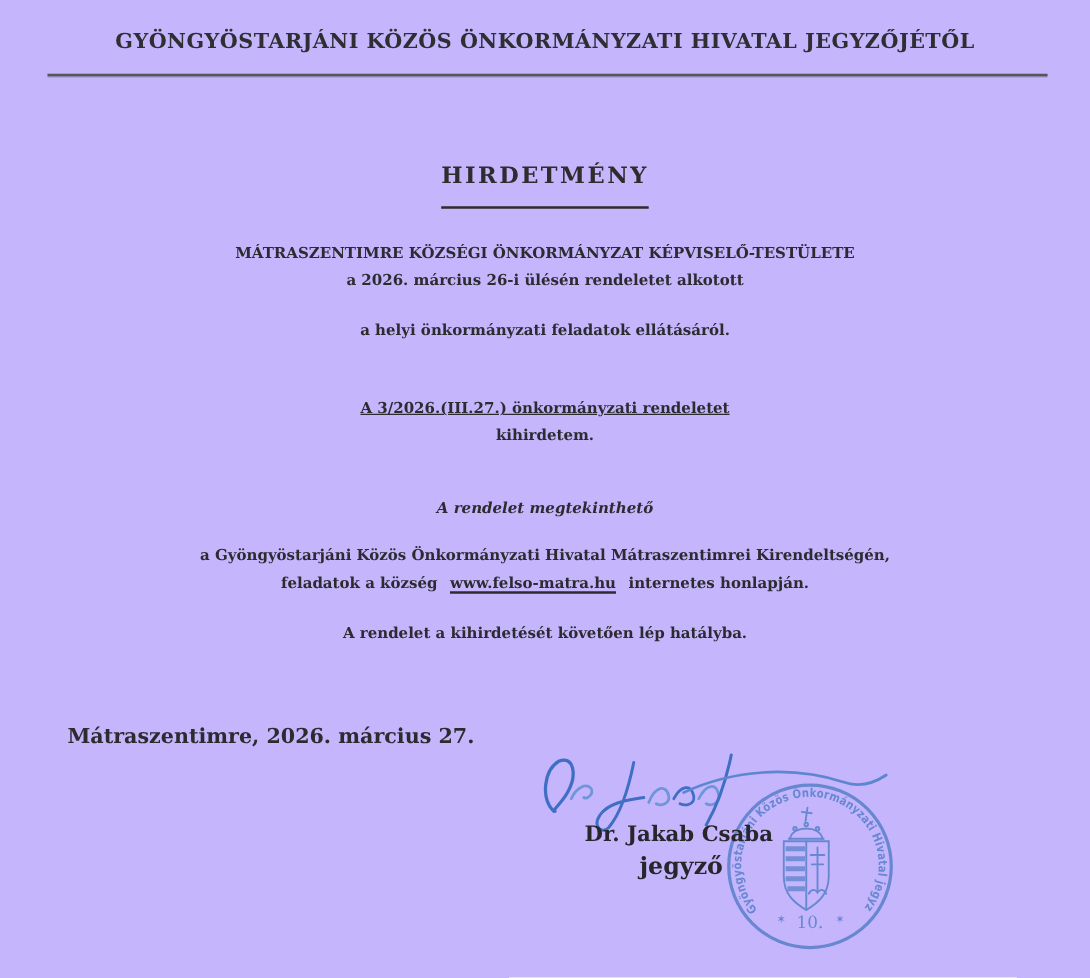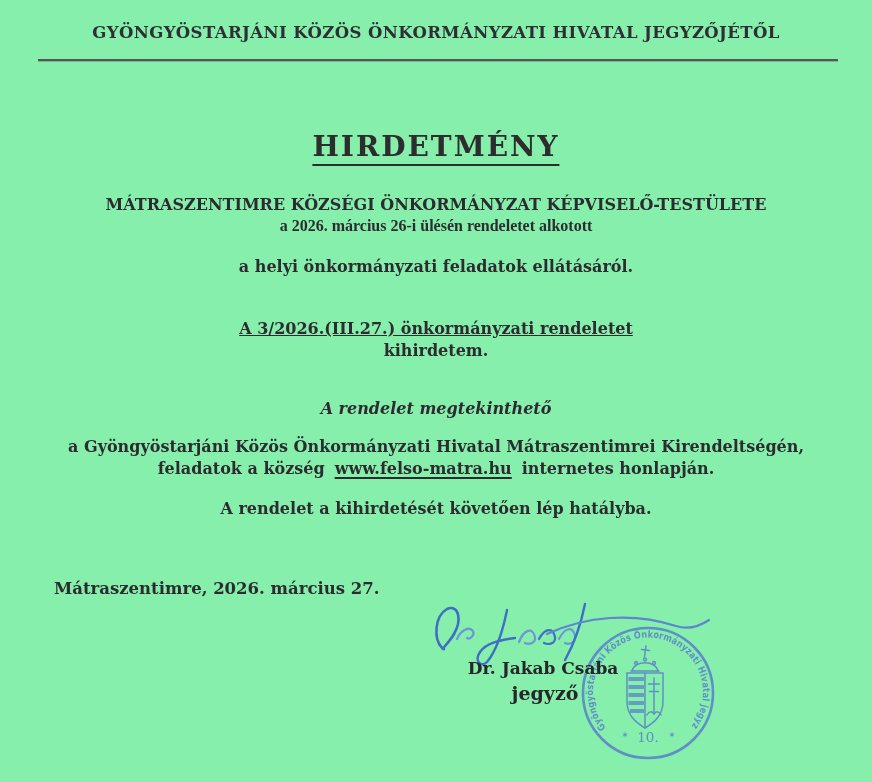--- a/index.html
+++ b/index.html
@@ -1,21 +1,21 @@
 <!DOCTYPE html>
 <html><head>
 <meta charset="utf-8">
 <style>
   * { margin: 0; padding: 0; box-sizing: border-box; }
   html, body { background: #ffffff; }
   .page {
     position: relative;
     width: 872px;
     height: 782px;
-    background: #86efac;
+    background: #c4b5fd;
     overflow: hidden;
     font-family: "DejaVu Serif", "Liberation Serif", serif;
     color: #2d2d2d;
   }
   .centered {
     position: absolute;
     left: 50%;
     transform: translateX(-50%);
     white-space: nowrap;
     text-align: center;
@@ -31,28 +31,28 @@
     position: absolute;
     top: 59px;
     left: 38px;
     width: 800px;
     height: 2px;
     background: #55555a;
     box-shadow: 0 1px 0 rgba(80,80,85,.35);
   }
   .doc-title {
     top: 130px;
-    font-size: 28px;
+    font-size: 18px;
     letter-spacing: 2px;
     border-bottom: 2.5px solid #2d2d2d;
-    padding-bottom: 1px;
+    padding-bottom: 14px;
   }
-  .body-line { font-size: 16px; color: #2c2c30; }
+  .body-line { font-size: 12px; color: #2c2c30; }
   .line-council { top: 195px; }
-  .line-session { top: 217px; font-family: Liberation Serif, serif; }
+  .line-session { top: 217px; }
   .line-subject { top: 257px; }
   .line-decree1 { top: 319px; text-decoration: underline; }
   .line-decree2 { top: 341px; }
   .line-view    { top: 399px; font-style: italic; }
   .line-loc1    { top: 437px; }
   .line-loc2    { top: 459px; }
   .line-effective { top: 499px; }
   .website-link {
     text-decoration: underline;
     text-underline-offset: 3px;

